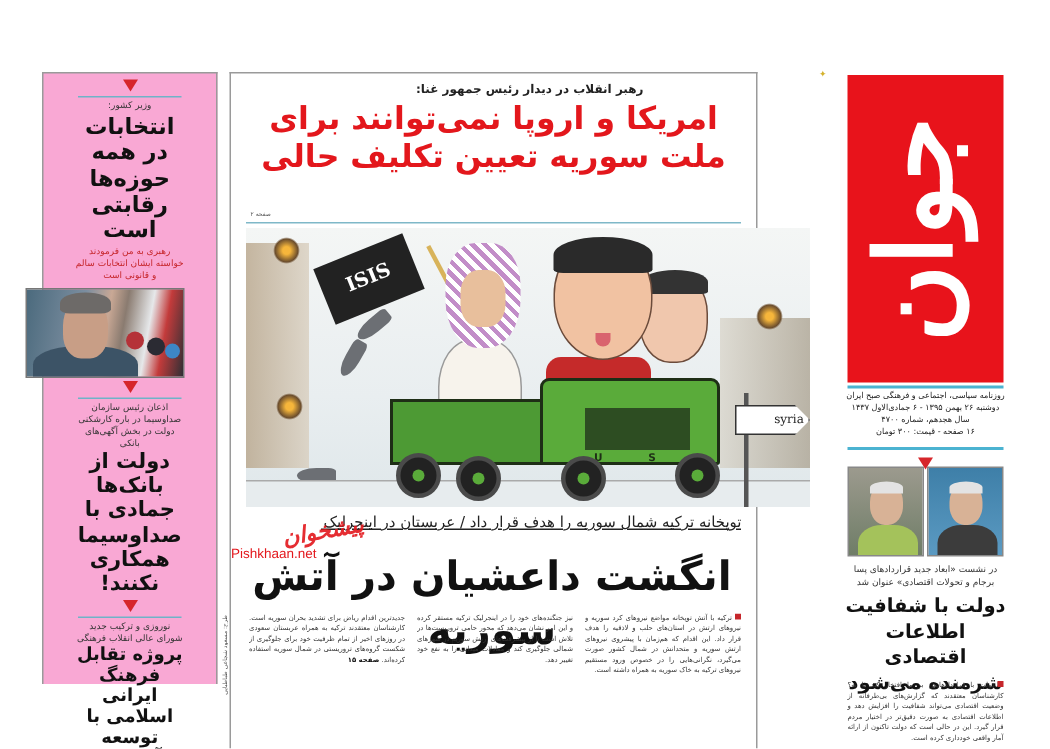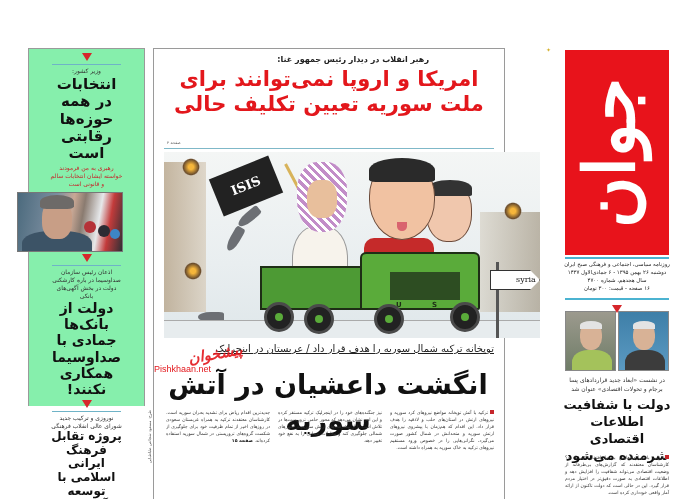--- a/index.html
+++ b/index.html
@@ -1,21 +1,21 @@
 <!DOCTYPE html>
 <html><head>
 <meta charset="utf-8">
 <style>
   * { box-sizing: border-box; margin: 0; padding: 0; }
   html, body { width: 700px; height: 499px; background: #ffffff; overflow: hidden; }
   body { position: relative; font-family: "DejaVu Sans", sans-serif; direction: rtl; }
   .page { position: absolute; left: 0; top: 0; width: 700px; height: 499px; }
 
   
-  .left-col { position: absolute; left: 28px; top: 48px; width: 117px; height: 358px; border: 1px solid #9a9a9a; border-bottom: none; background: #86efac; padding: 4px 21px; text-align: center; }
+  .left-col { position: absolute; left: 28px; top: 48px; width: 117px; height: 408px; border: 1px solid #9a9a9a; border-bottom: none; background: #f9a8d4; padding: 4px 21px; text-align: center; }
   .marker { width: 10px; height: 8px; margin: 0 auto; position: relative; }
   .marker::before { content: ""; position: absolute; left: 0; top: 0; border-left: 5px solid transparent; border-right: 5px solid transparent; border-top: 8px solid #d6262b; }
   .sep { height: 1px; background: #6fb3c7; margin: 3px 2px 1px 2px; }
   .kicker { font-size: 6px; color: #333; line-height: 8px; margin-top: 2px; }
   .kicker.red { color: #c6262b; }
   .lc-head { font-weight: bold; color: #111; line-height: 1.15; }
   .lc-h1 { font-size: 15px; margin-top: 1px; }
   .lc-h2 { font-size: 14px; }
   .lc-h3 { font-size: 12px; }
   .photo-minister { width: 106px; height: 60px; margin: 4px auto 2px auto; border: 1px solid #777; background: linear-gradient(100deg, #4b6a7d 0%, #7c8ea0 35%, #c9a895 50%, #8a7b70 60%, #e6e8ea 75%, #c33b3b 85%, #2f2f35 100%); position: relative; overflow: hidden; }

